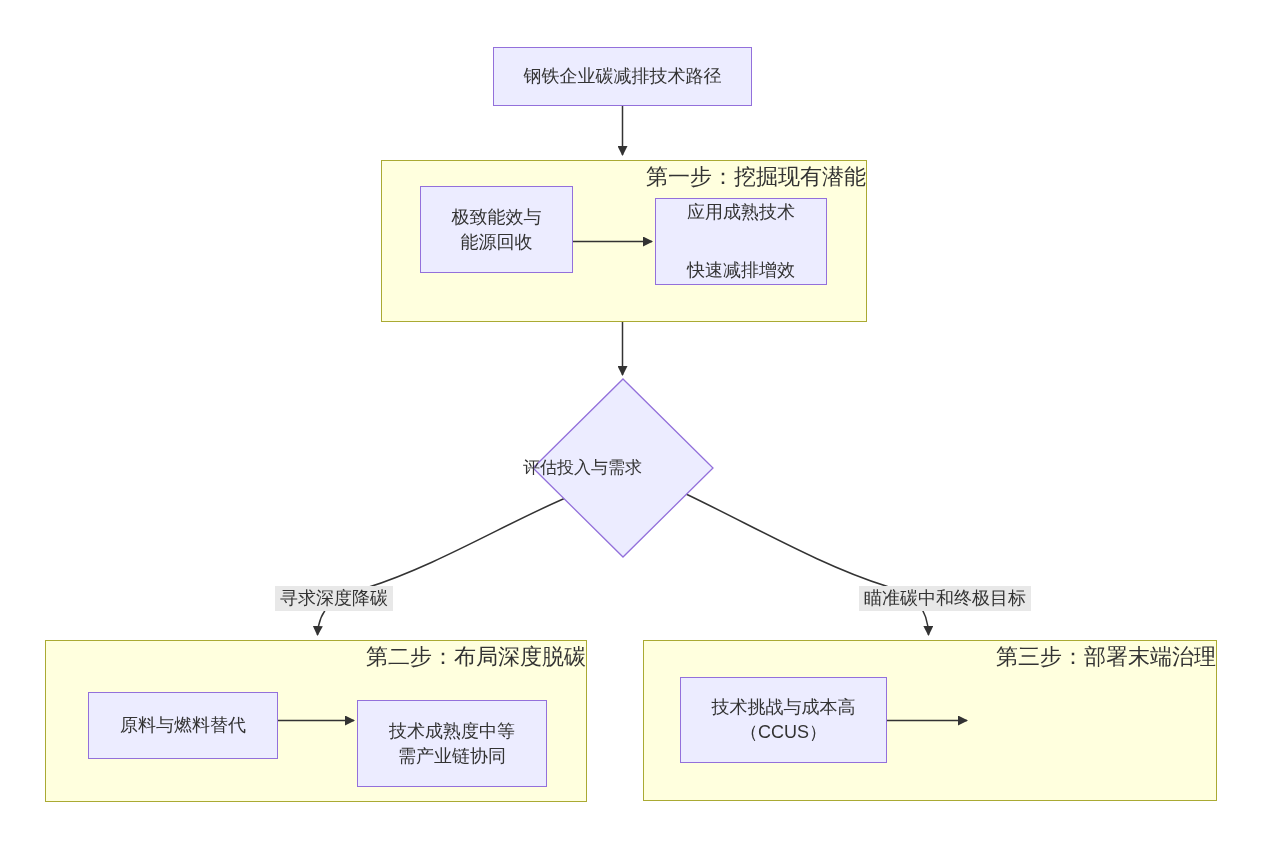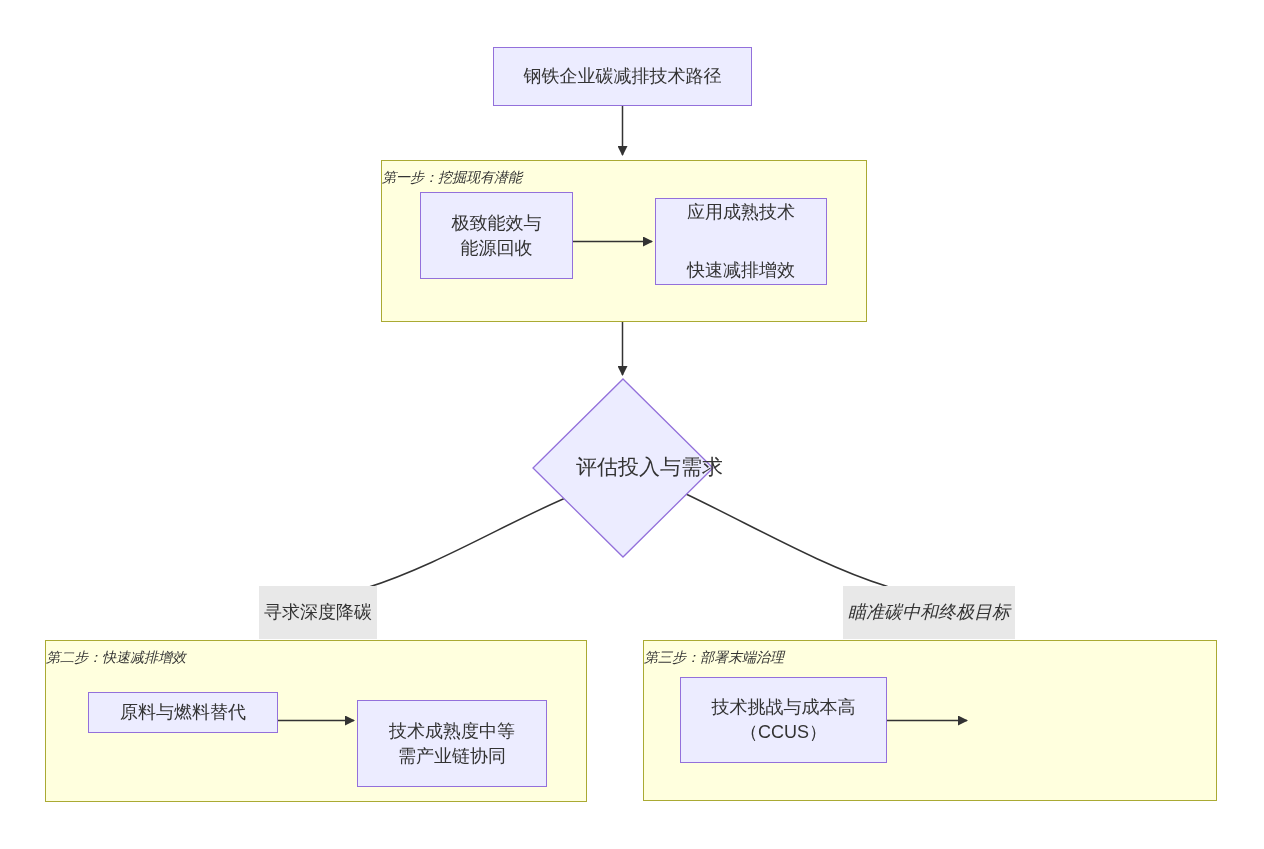--- a/index.html
+++ b/index.html
@@ -19,58 +19,57 @@
   }
   .canvas{position:relative;width:1264px;height:849px;background:#ffffff;overflow:hidden;}
 
   .cluster{
     position:absolute;background:var(--cluster-fill);
     border:1px solid var(--cluster-border);
     box-sizing:border-box;z-index:1;
   }
   .cluster-title{
     position:absolute;top:4px;left:0;width:100%;
-    text-align:left;font-size:14px;line-height:24px;
+    text-align:right;font-size:22px;line-height:24px;
     color:var(--text);
-    font-style:italic;
   }
 
   svg.edges{position:absolute;left:0;top:0;z-index:2;}
   .edge{fill:none;stroke:var(--edge);stroke-width:1.5px;}
   .diamond{fill:var(--node-fill);stroke:var(--node-border);stroke-width:1.3px;}
   marker path{fill:var(--edge);stroke:none;}
 
   .node{
     position:absolute;background:var(--node-fill);
     border:1.3px solid var(--node-border);
     box-sizing:border-box;z-index:3;
     display:flex;flex-direction:column;align-items:center;justify-content:center;
     text-align:right;font-size:18px;line-height:25px;color:var(--text);
   }
   .diamond-label{
-    position:absolute;z-index:3;font-size:21px;line-height:25px;
-    text-align:right;color:var(--text);white-space:nowrap;font-family:Liberation Serif, serif;
+    position:absolute;z-index:3;font-size:17px;line-height:25px;
+    text-align:left;color:var(--text);white-space:nowrap;font-family:Liberation Serif, serif;
   }
   .edge-label{
     position:absolute;transform:translateX(-50%);z-index:3;
     background:var(--edge-label-bg);color:var(--text);
-    font-size:18px;line-height:23px;padding:15px 5px;white-space:nowrap;
+    font-size:18px;line-height:23px;padding:1px 5px;white-space:nowrap;margin-left:16px;
   }
 </style>
 </head>
 <body>
 
 <div class="canvas">
 
   <div class="cluster" style="left:381px;top:160px;width:486px;height:162px;">
     <div class="cluster-title">第一步：挖掘现有潜能</div>
   </div>
 
   <div class="cluster" style="left:45px;top:640px;width:542px;height:162px;">
-    <div class="cluster-title">第二步：快速减排增效</div>
+    <div class="cluster-title">第二步：布局深度脱碳</div>
   </div>
 
   <div class="cluster" style="left:643px;top:640px;width:574px;height:161px;">
     <div class="cluster-title">第三步：部署末端治理</div>
   </div>
 
   <svg class="edges" width="1264" height="849" viewBox="0 0 1264 849">
     <defs>
       <marker id="arrowhead" viewBox="0 0 10 10" refX="9" refY="5" markerWidth="10" markerHeight="10" orient="auto-start-reverse" markerUnits="userSpaceOnUse">
         <path d="M0,0 L10,5 L0,10 Z"></path>
@@ -91,35 +90,35 @@
 
     <path class="edge" d="M887 720.5 L967 720.5" marker-end="url(#arrowhead)"></path>
 
     <polygon class="diamond" points="623,379 713,468 623,557 533,468"></polygon>
   </svg>
 
   <div class="node" style="left:493px;top:47px;width:259px;height:59px;">
     <div>钢铁企业碳减排技术路径</div>
   </div>
 
-  <div class="node" style="left:420px;top:192px;width:153px;height:87px;">
+  <div class="node" style="left:420px;top:186px;width:153px;height:87px;">
     <div>极致能效与</div>
     <div>能源回收</div>
   </div>
   <div class="node" style="left:655px;top:198px;width:172px;height:87px;gap:33px;">
     <div>应用成熟技术</div>
     <div>快速减排增效</div>
   </div>
 
   <div class="diamond-label" style="left:523px;top:455px;width:200px;">评估投入与需求</div>
 
   <div class="edge-label" style="left:318px;top:586px;">寻求深度降碳</div>
-  <div class="edge-label" style="left:929px;top:586px;font-style:italic;">瞄准碳中和终极目标</div>
+  <div class="edge-label" style="left:929px;top:586px;">瞄准碳中和终极目标</div>
 
-  <div class="node" style="left:88px;top:692px;width:190px;height:41px;">
+  <div class="node" style="left:88px;top:692px;width:190px;height:67px;">
     <div>原料与燃料替代</div>
   </div>
   <div class="node" style="left:357px;top:700px;width:190px;height:87px;">
     <div>技术成熟度中等</div>
     <div>需产业链协同</div>
   </div>
 
   <div class="node" style="left:680px;top:677px;width:207px;height:86px;">
     <div>技术挑战与成本高</div>
     <div>（CCUS）</div>

